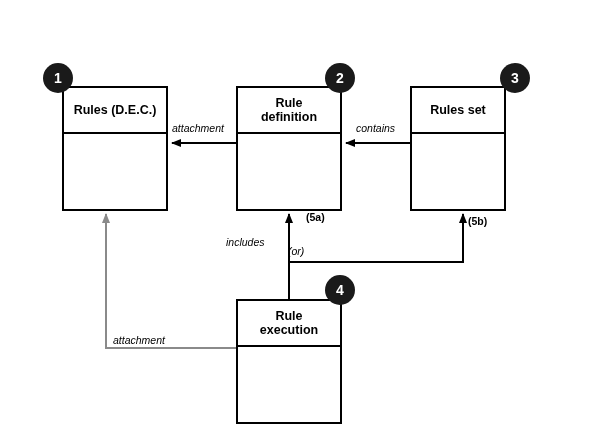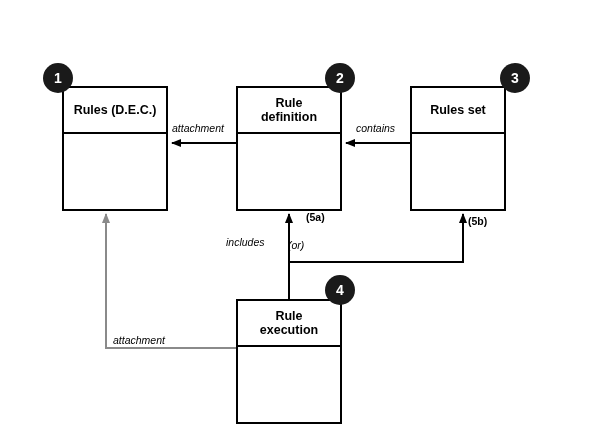--- a/index.html
+++ b/index.html
@@ -128,19 +128,19 @@
   </div>
 
   <div class="badge" style="left:43px; top:63px;">1</div>
   <div class="badge" style="left:325px; top:63px;">2</div>
   <div class="badge" style="left:500px; top:63px;">3</div>
   <div class="badge" style="left:325px; top:275px;">4</div>
 
   <div class="edge-label" style="left:172px; top:122px;">attachment</div>
   <div class="edge-label" style="left:356px; top:122px;">contains</div>
   <div class="edge-label" style="left:226px; top:236px;">includes</div>
-  <div class="edge-label" style="left:288px; top:239px;">(or)</div>
+  <div class="edge-label" style="left:288px; top:245px;">(or)</div>
   <div class="edge-label" style="left:113px; top:334px;">attachment</div>
 
   <div class="branch-label" style="left:294px; top:211px;margin-left:12px;">(5a)</div>
   <div class="branch-label" style="left:468px; top:215px;">(5b)</div>
 
 </div>
 
 </body></html>

